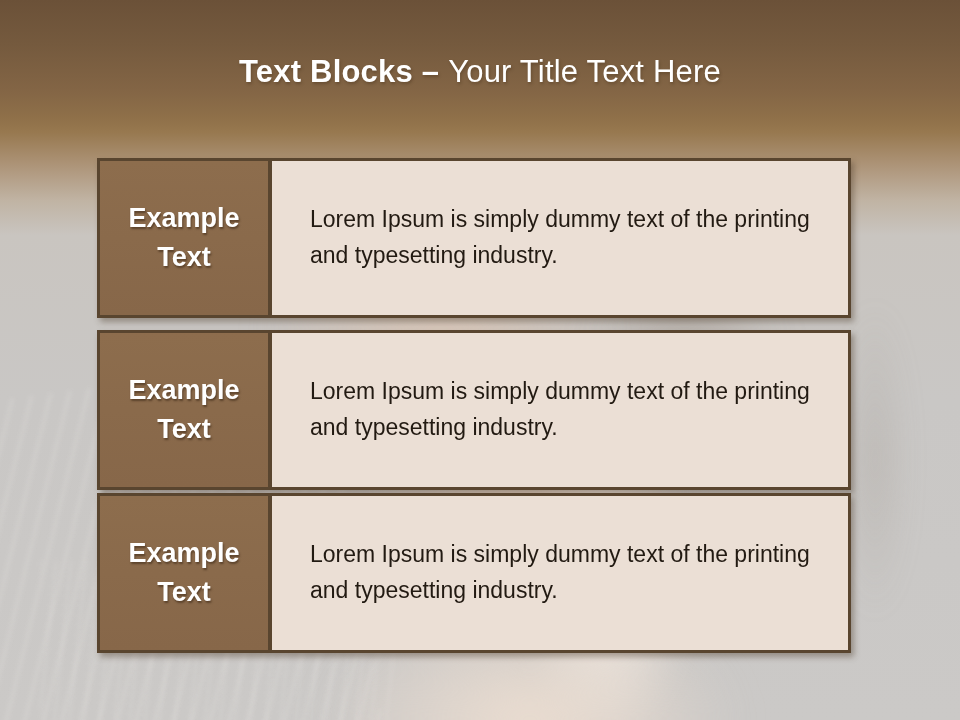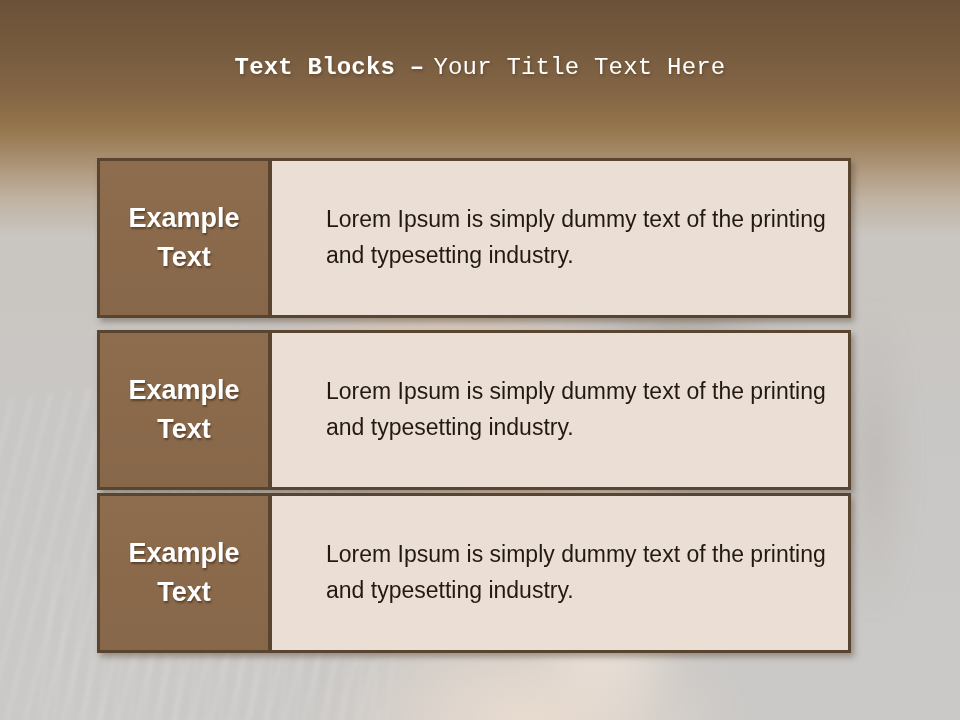--- a/index.html
+++ b/index.html
@@ -75,25 +75,24 @@
     filter: blur(2px);
     opacity: 0.6;
   }
 
   
   .title {
     position: absolute;
     top: 54px; left: 0; right: 0;
     text-align: center;
     color: #ffffff;
-    font-size: 24px;
+    font-size: 31px;
     font-weight: 400;
     letter-spacing: 0.2px;
     text-shadow: 1px 2px 3px rgba(60,40,20,0.35);
-    font-family: Liberation Mono, monospace;
   }
   .title-bold { font-weight: 700; }
   .title-rest { margin-left: 9px; }
 
   
   .block {
     position: absolute;
     left: 97px;
     width: 754px;
     height: 160px;
@@ -115,21 +114,21 @@
     font-weight: 700;
     text-align: center;
     line-height: 1.45;
     text-shadow: 1px 2px 2px rgba(45,28,12,0.5);
   }
   .block-label span { display: block; max-width: 130px; }
   .block-body {
     flex: 1 1 auto;
     display: flex;
     align-items: center;
-    padding-left: 54px;
+    padding-left: 38px;
     padding-right: 16px;
     color: #221a12;
     font-size: 23px;
     line-height: 1.55;
   }
   .block-body span { display: block; max-width: 545px; }
 </style>
 </head>
 <body>
 

